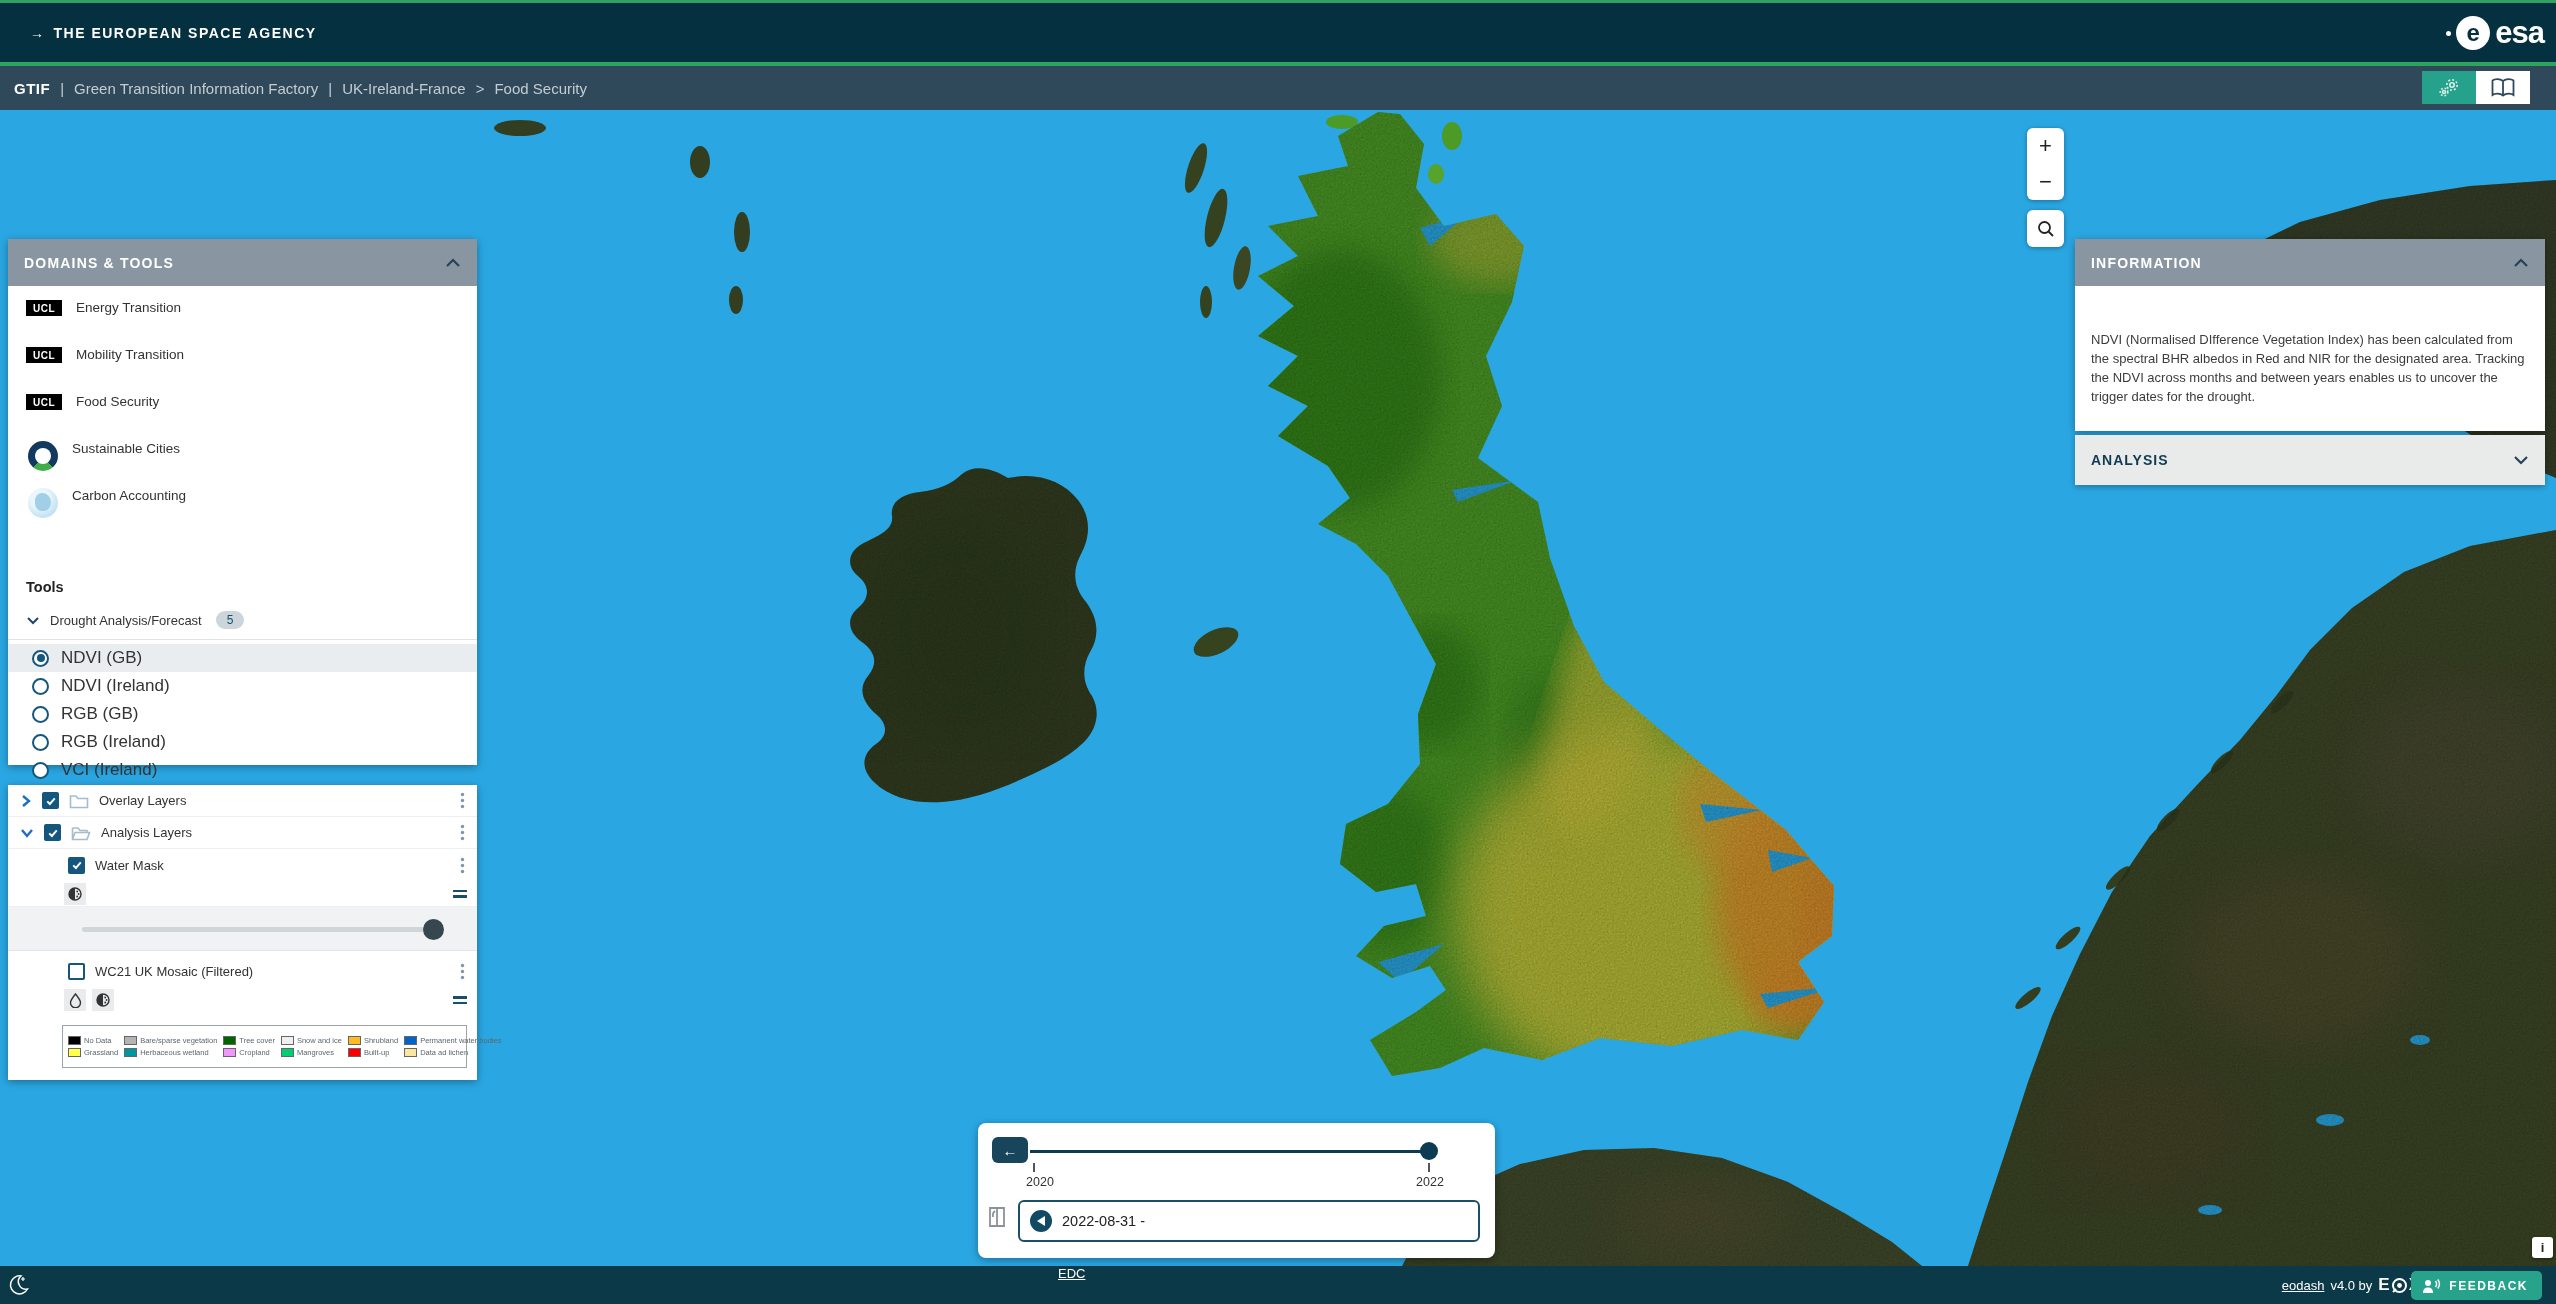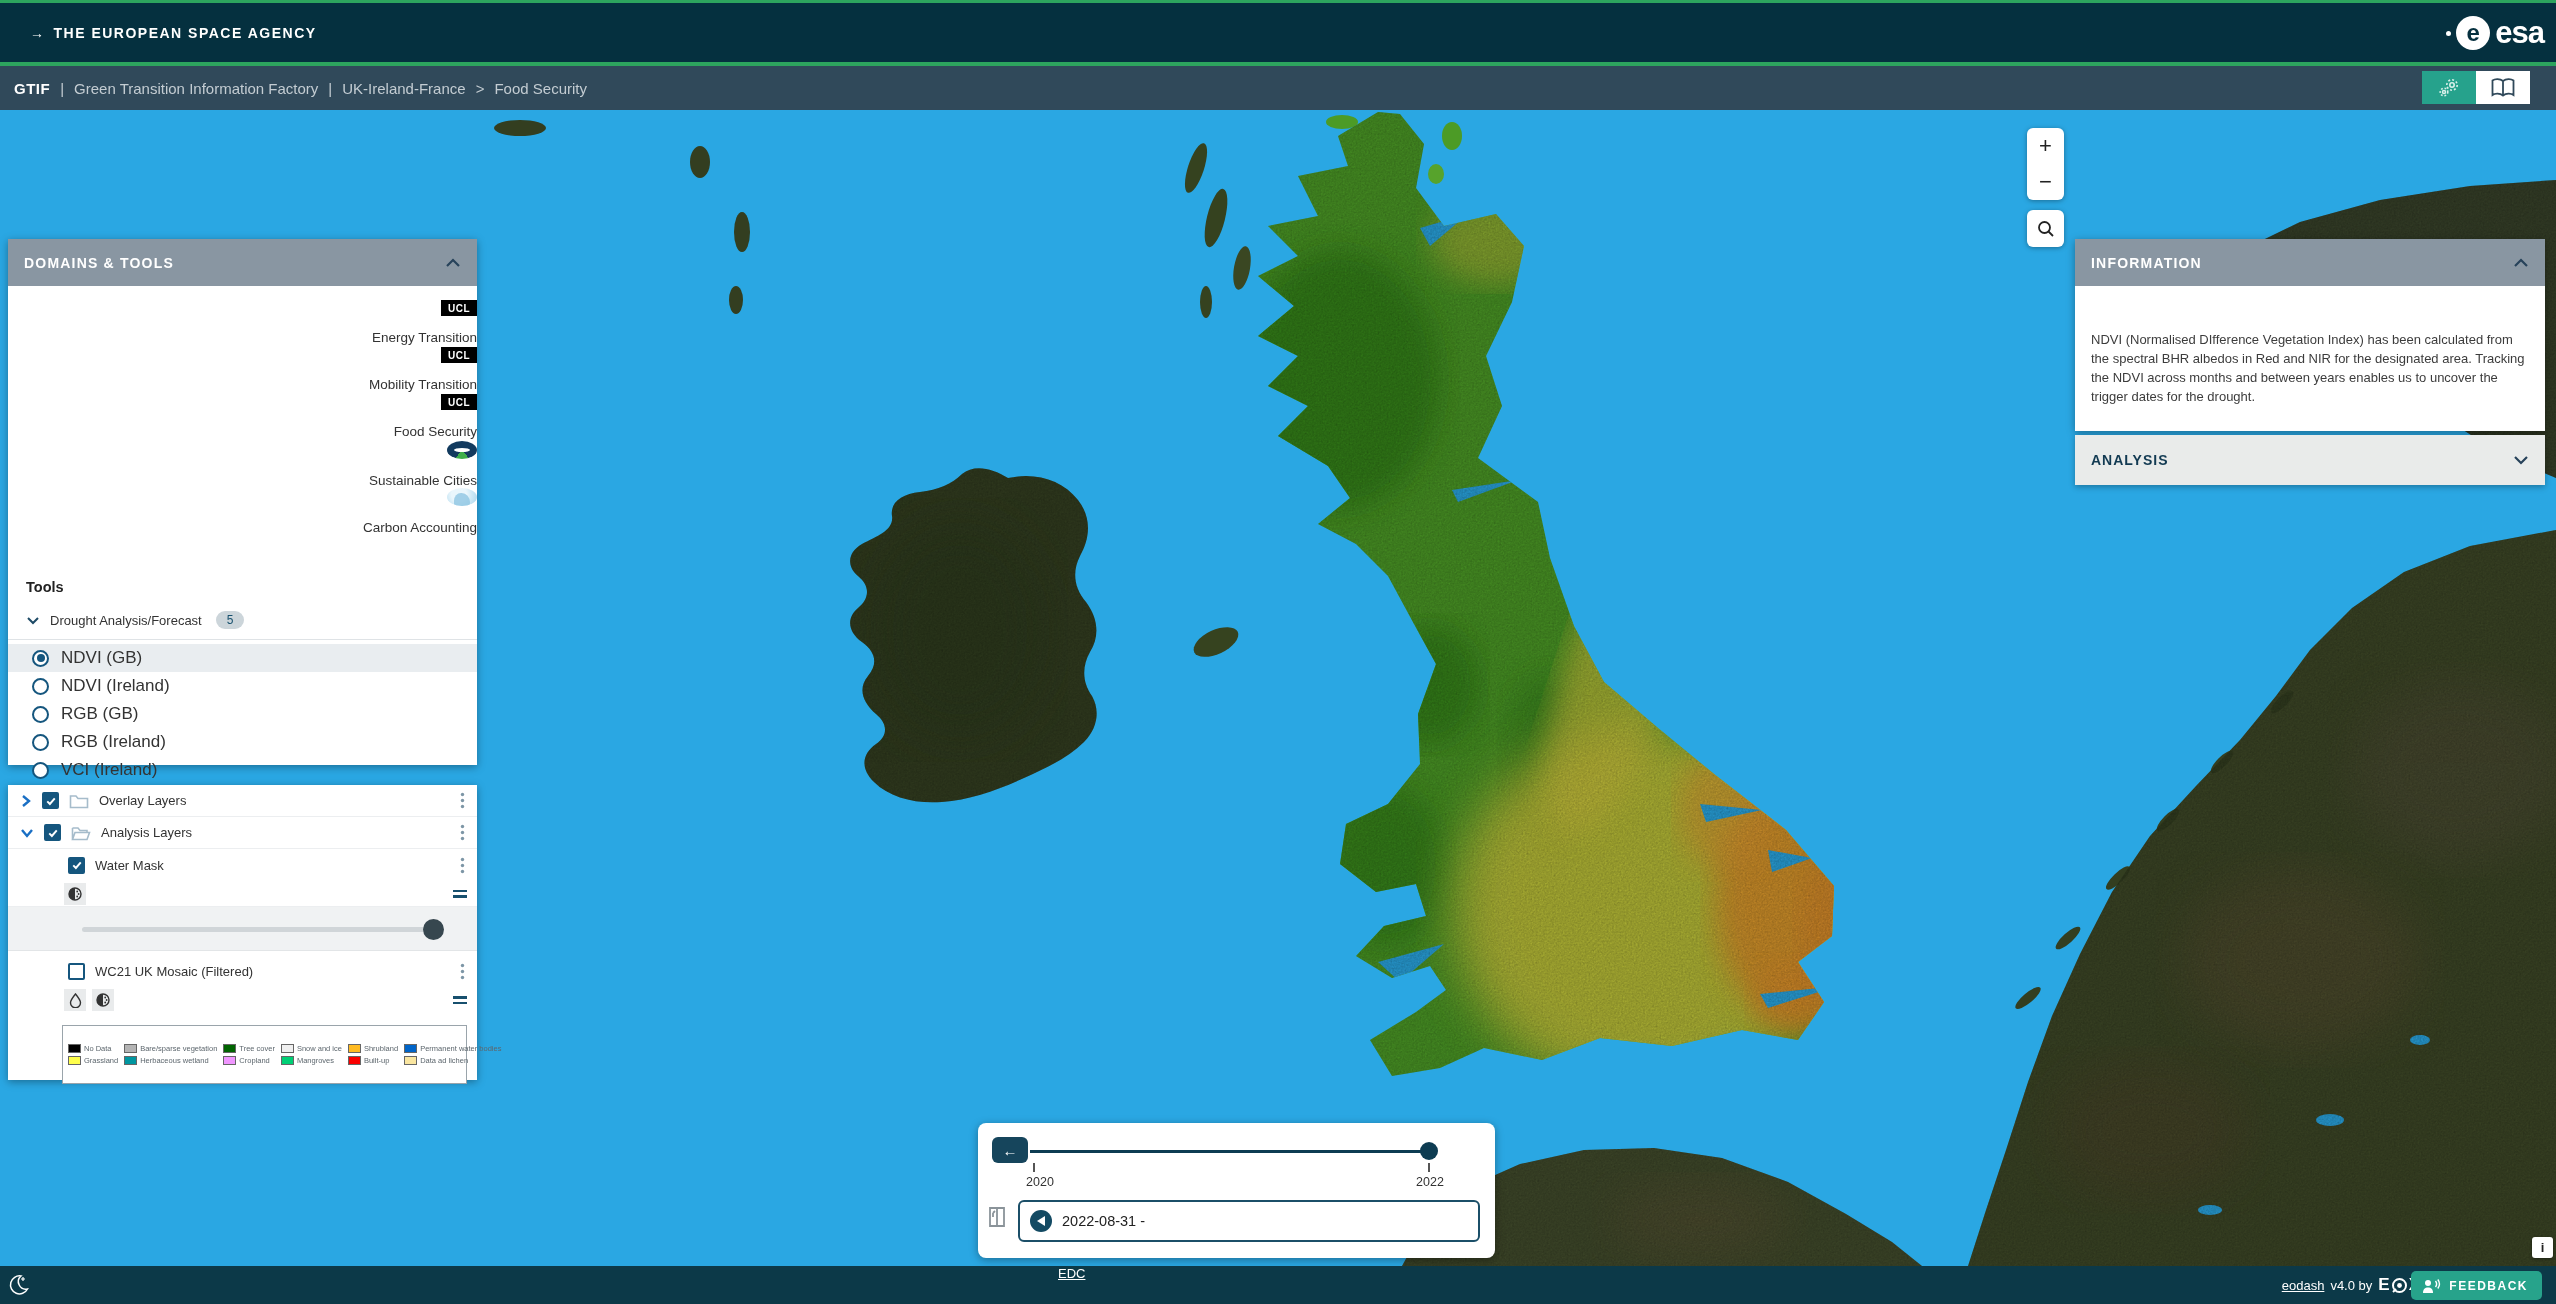--- a/index.html
+++ b/index.html
@@ -34,21 +34,21 @@
   .map-area svg.basemap { position:absolute; inset:0; }
 
   
   .panel { position:absolute; background:#fff; box-shadow:0 2px 8px rgba(0,0,0,.35); }
   .panel-head { height:47px; background:#8996a2; display:flex; align-items:center;
                 justify-content:space-between; padding:0 16px; cursor:pointer; }
   .panel-head .ttl { color:#fff; font-weight:bold; font-size:14px; letter-spacing:1.2px; }
 
   .domains-panel { left:8px; top:129px; width:469px; height:526px; }
   .domain-list { padding-top:14px; }
-  .domain-item { height:47px; display:flex; align-items:flex-end; gap:14px; padding-left:18px; cursor:pointer;flex-direction:column; }
+  .domain-item { height:47px; display:flex; align-items:flex-start; gap:14px; padding-left:18px; cursor:pointer; }
   .ucl-badge { width:36px; height:16px; background:#000; color:#fff; font-weight:bold;
                font-size:10px; display:flex; align-items:center; justify-content:center; letter-spacing:.5px; }
   .ring-icon { width:30px; height:30px; border-radius:50%; margin-left:2px;
                background:conic-gradient(from 140deg, #3fae49 0 22%, #123a5e 22% 100%); position:relative; }
   .ring-icon::after { content:""; position:absolute; inset:7px; background:#fff; border-radius:50%; }
   .globe-icon { width:30px; height:30px; border-radius:50%; margin-left:2px;
                 background:radial-gradient(circle at 40% 35%, #eaf6fc 0 35%, #cde8f5 60%, #a8d4ea 100%);
                 position:relative; overflow:hidden; }
   .globe-icon::after { content:""; position:absolute; left:7px; top:5px; width:16px; height:18px;
                 border-radius:50% 60% 55% 50%; background:#8fc6e2; opacity:.8; }
@@ -87,21 +87,21 @@
           justify-content:center; cursor:pointer; }
   .dragbars { margin-left:auto; cursor:grab; display:flex; flex-direction:column; gap:3px; }
   .dragbars i { width:14px; height:2.5px; background:#17506e; display:block; }
   .slider-band { height:44px; background:#f0f2f3; border-bottom:1px solid #e2e5e7;
                  position:relative; }
   .slider-track { position:absolute; left:74px; right:37px; top:20px; height:5px;
                   background:#d0d5d8; border-radius:3px; cursor:pointer; }
   .slider-knob { position:absolute; right:-4px; top:-8px; width:21px; height:21px; border-radius:50%;
                  background:#37474f; cursor:grab; }
   .legend-box { margin:12px 10px 0 54px; border:1px solid #9aa4ab; background:#fff;
-                padding:18px 5px; display:grid; grid-template-columns:repeat(6,auto); column-gap:6px; row-gap:3px; }
+                padding:10px 5px; display:grid; grid-template-columns:repeat(6,auto); column-gap:6px; row-gap:3px; }
   .leg-item { display:flex; align-items:center; gap:3px; white-space:nowrap; }
   .leg-sw { width:13px; height:9px; border:1px solid #666; flex:0 0 auto; }
   .leg-lb { font-size:7.5px; color:#5c666d; }
 
   .info-panel { left:2075px; top:129px; width:470px; height:192px; }
   .info-body { padding:44px 16px 0 16px; font-size:13px; line-height:19px; color:#3c3c3c; }
   .analysis-bar { position:absolute; left:2075px; top:325px; width:470px; height:50px;
                   background:#e9ebea; box-shadow:0 2px 6px rgba(0,0,0,.3); display:flex;
                   align-items:center; justify-content:space-between; padding:0 16px; cursor:pointer; }
   .analysis-bar .ttl { color:#123a52; font-weight:bold; font-size:14px; letter-spacing:1px; }

